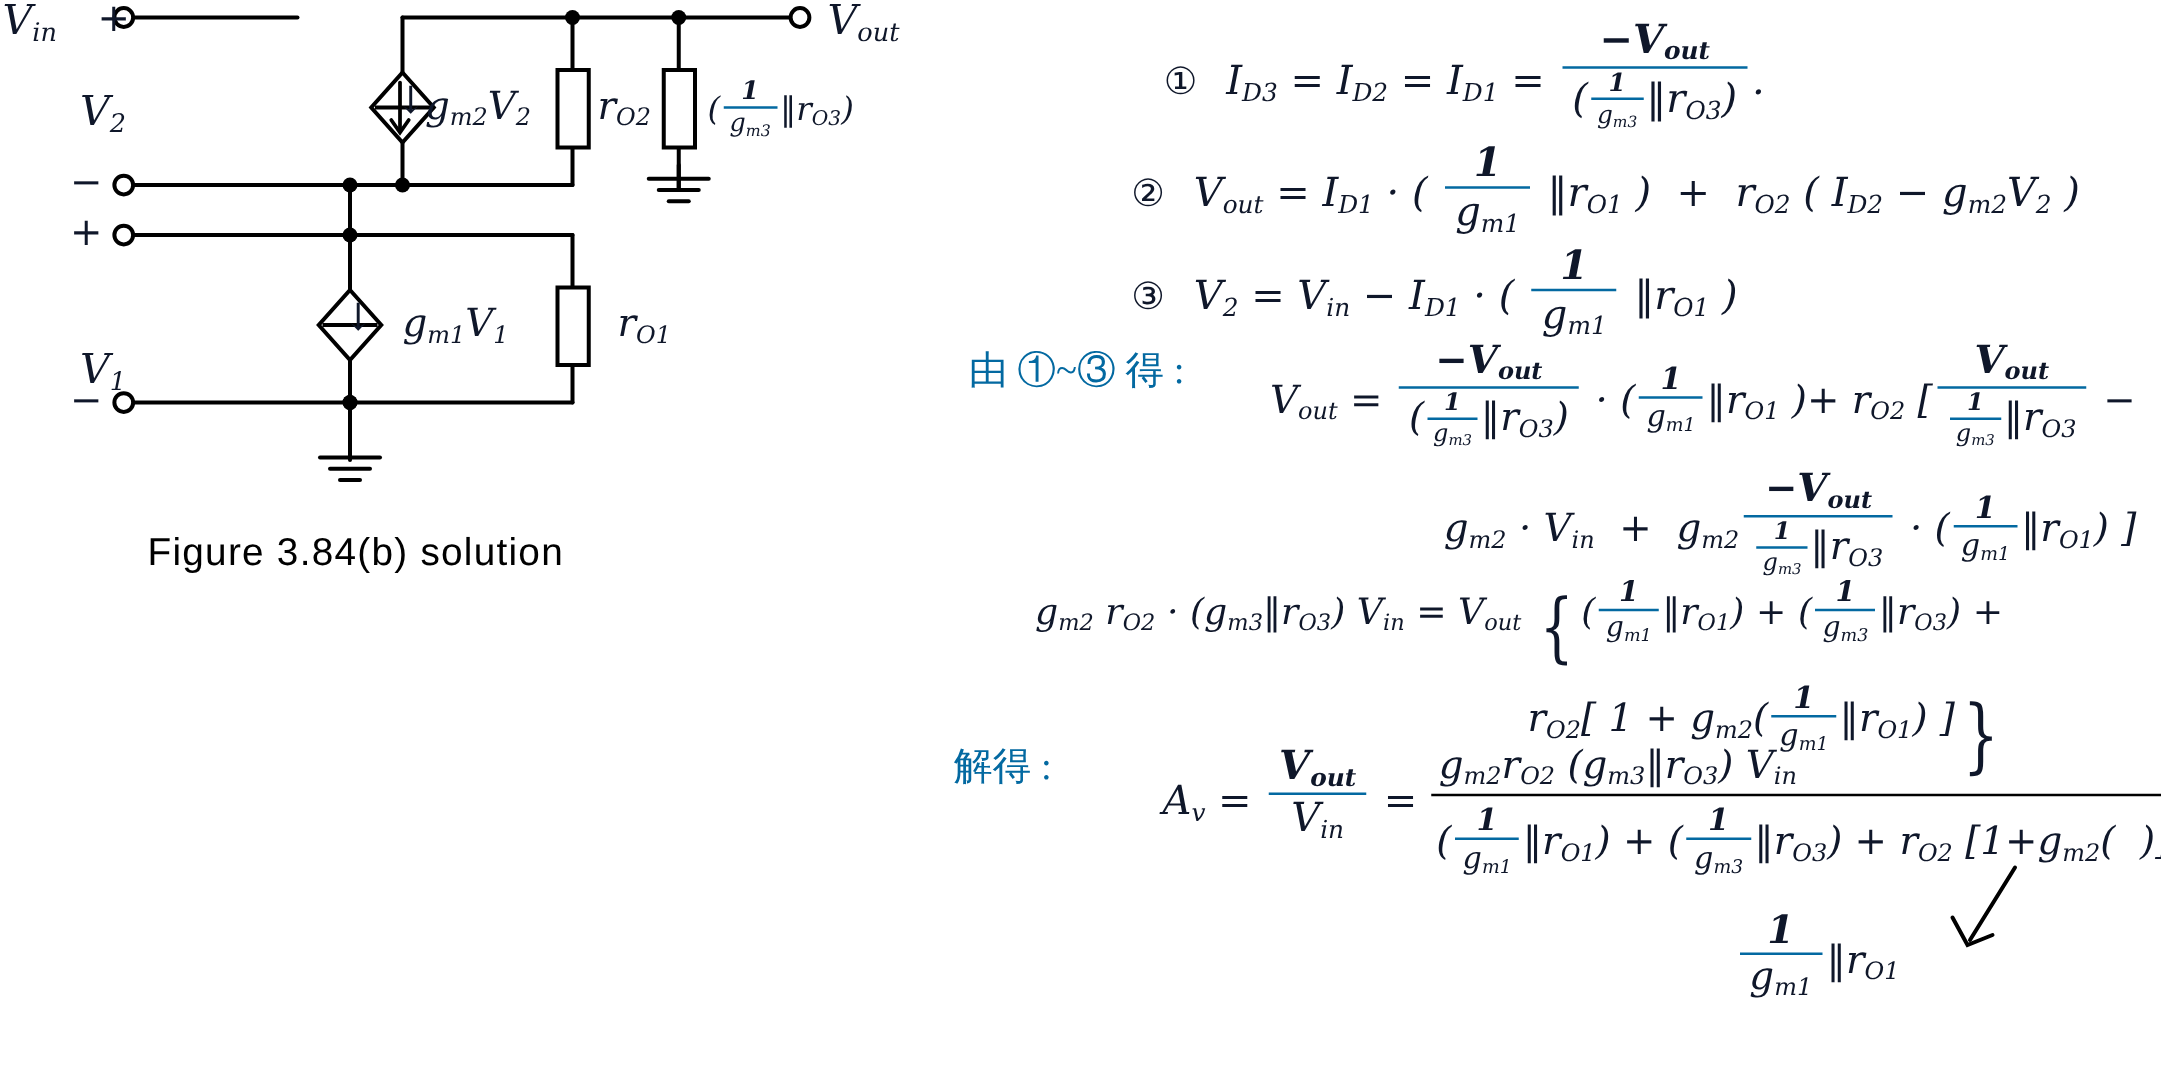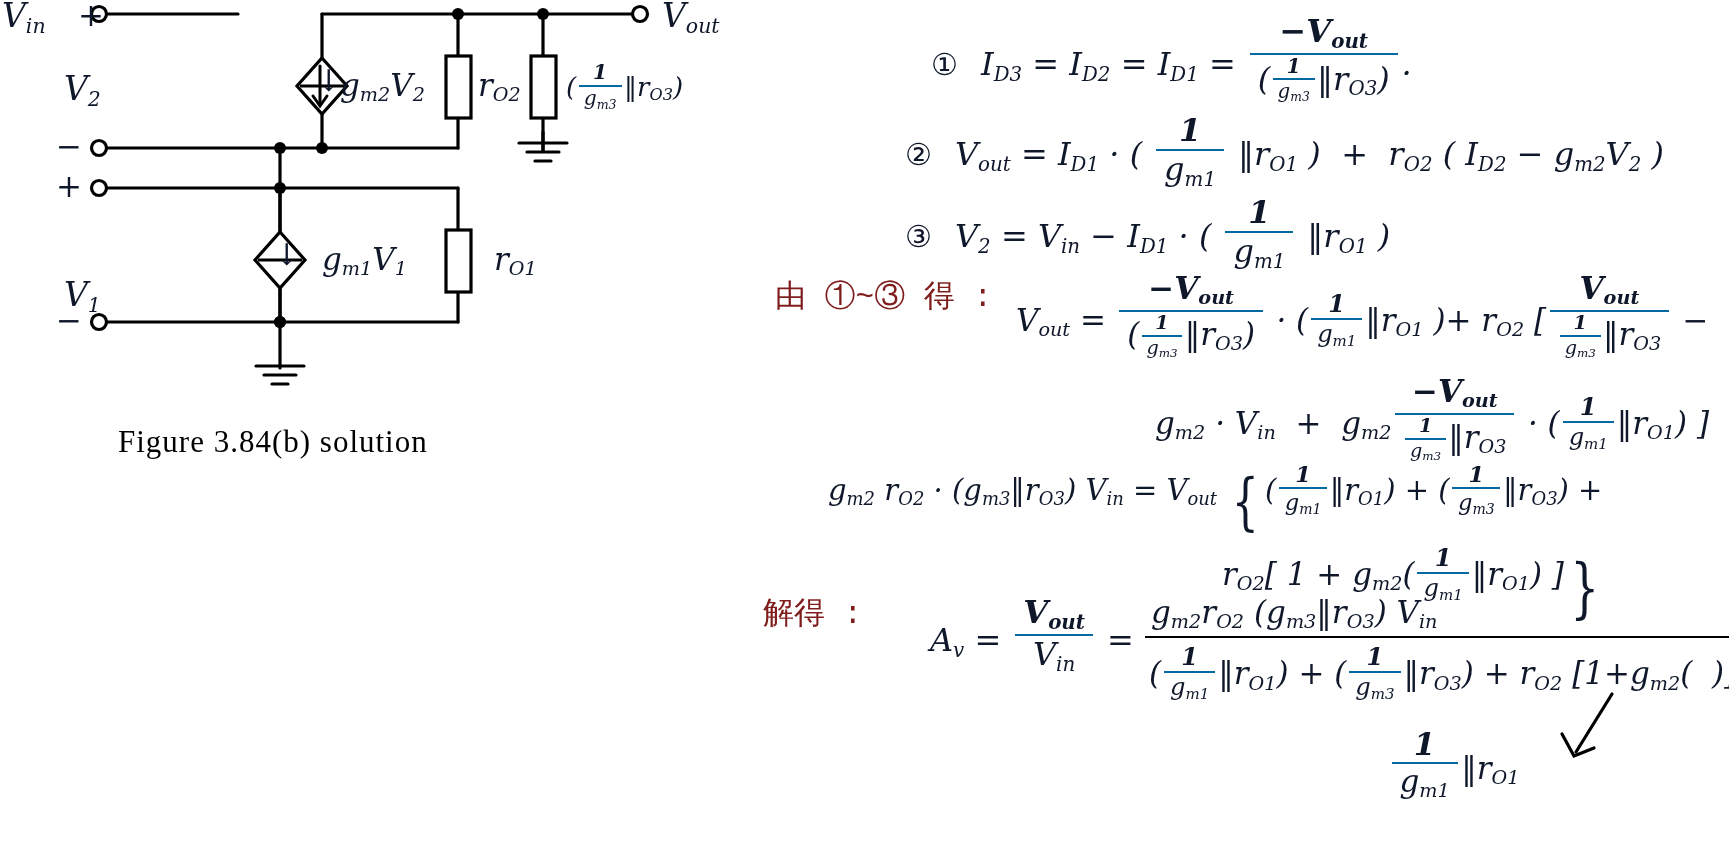--- a/index.html
+++ b/index.html
@@ -30,27 +30,27 @@
 
   
   .math {
     font-family: "DejaVu Serif", serif;
     font-style: italic;
     color: #0f172a;
     white-space: nowrap;
     line-height: 1;
   }
   .hand {
-    font-family: Liberation Serif, serif;
+    font-family: Liberation Sans, sans-serif;
     color: #000;
     white-space: nowrap;
   }
   .cjk {
-    font-family: Liberation Mono, monospace;
-    color: #7f1d1d;
+    font-family: Liberation Serif, serif;
+    color: #0369a1;
     white-space: nowrap;
   }
 
   
   .sub { font-size: 0.62em; vertical-align: -0.28em; font-style: italic; }
 
   
   .frac {
     display: inline-block;
     vertical-align: -0.45em;

